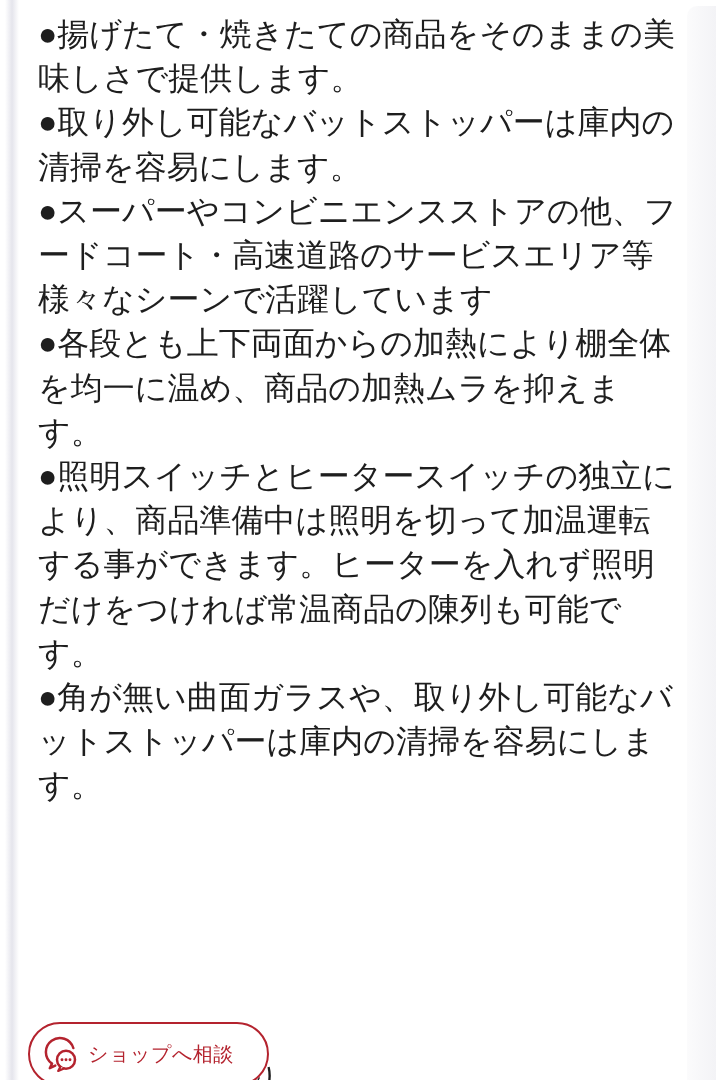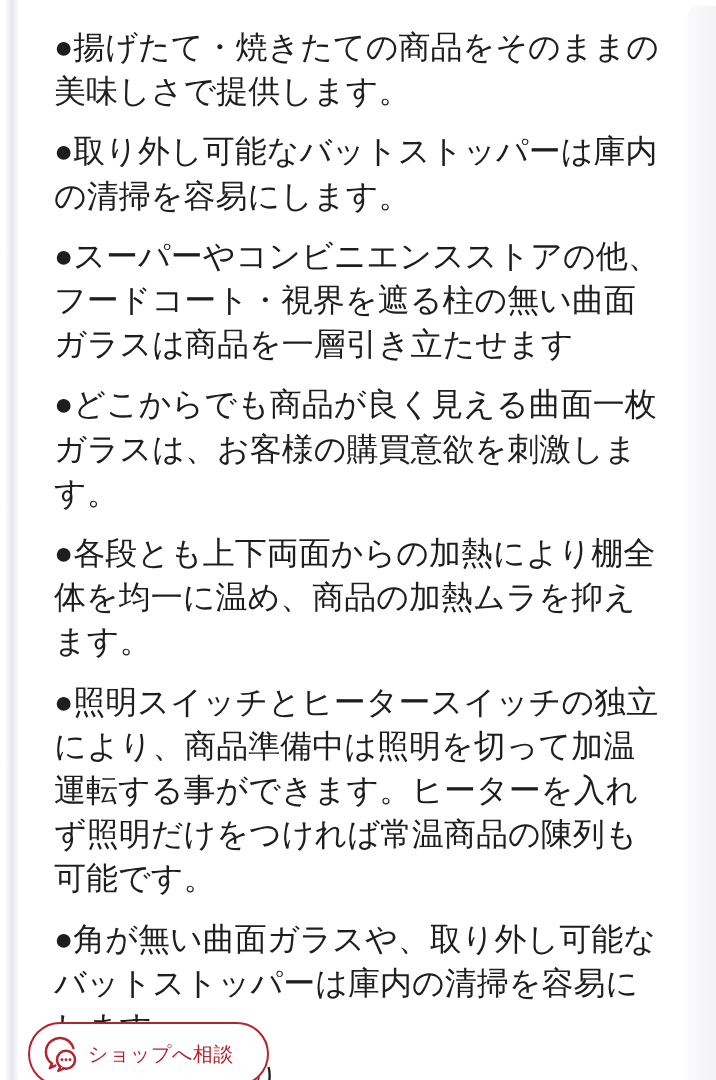--- a/index.html
+++ b/index.html
@@ -22,21 +22,21 @@
   .right-gutter{
     position:absolute;left:687px;top:6px;width:29px;height:1074px;z-index:2;
     background:linear-gradient(to right,#fbfbfc,#f3f3f6);
     border-top-left-radius:10px;
   }
   .description{
     position:absolute;left:38px;top:12px;width:643px;z-index:1;
     font-size:32px;line-height:44.2px;color:var(--ink);
     text-align:left;
   }
-  .description p{margin:16px;padding:0;font-family:Liberation Mono, monospace;}
+  .description p{margin:0;padding:0;}
   .fragment{
     position:absolute;left:247px;top:1063px;z-index:1;
     font-size:32px;line-height:32px;color:var(--ink);
   }
   .consult-btn{
     position:absolute;left:28px;top:1022px;z-index:10;
     width:241px;height:64px;box-sizing:border-box;
     background:#ffffff;
     border:2.5px solid var(--accent);
     border-radius:33px;
@@ -56,23 +56,22 @@
 <div class="left-edge"></div>
 <div class="right-gutter"></div>
 
 <div class="description">
 
     <p>●揚げたて・焼きたての商品をそのままの美味しさで提供します。</p>
 
 
     <p>●取り外し可能なバットストッパーは庫内の清掃を容易にします。</p>
 
-    <p>●スーパーやコンビニエンスストアの他、フードコート・視界を遮る柱の無い曲面ガラスは商品を一層引き立たせます</p>
+    <p>●スーパーやコンビニエンスストアの他、フードコート・高速道路のサービスエリア等様々なシーンで活躍しています</p>
 
-    <p>●どこからでも商品が良く見える曲面一枚ガラスは、お客様の購買意欲を刺激します。</p>
 
     <p>●各段とも上下両面からの加熱により棚全体を均一に温め、商品の加熱ムラを抑えます。</p>
 
     <p>●照明スイッチとヒータースイッチの独立により、商品準備中は照明を切って加温運転する事ができます。ヒーターを入れず照明だけをつければ常温商品の陳列も可能です。</p>
 
 
     <p>●角が無い曲面ガラスや、取り外し可能なバットストッパーは庫内の清掃を容易にします。</p>
   </div>
 
 <span class="fragment">り</span>

